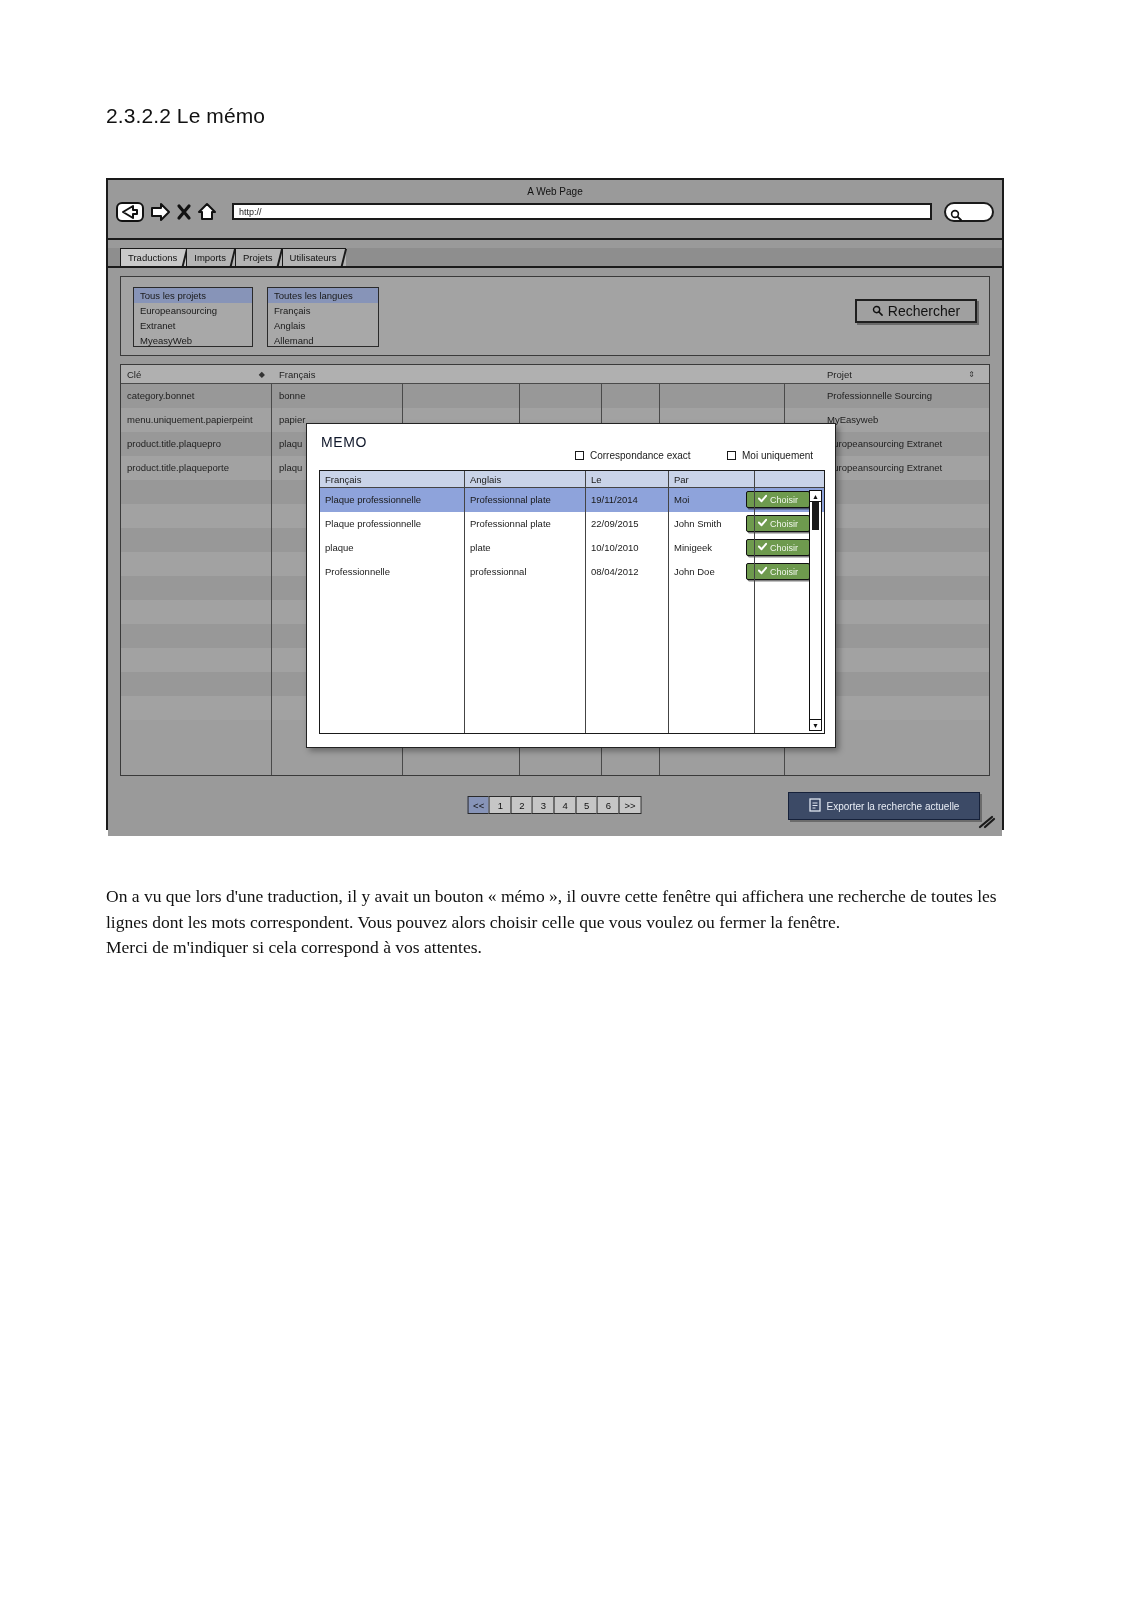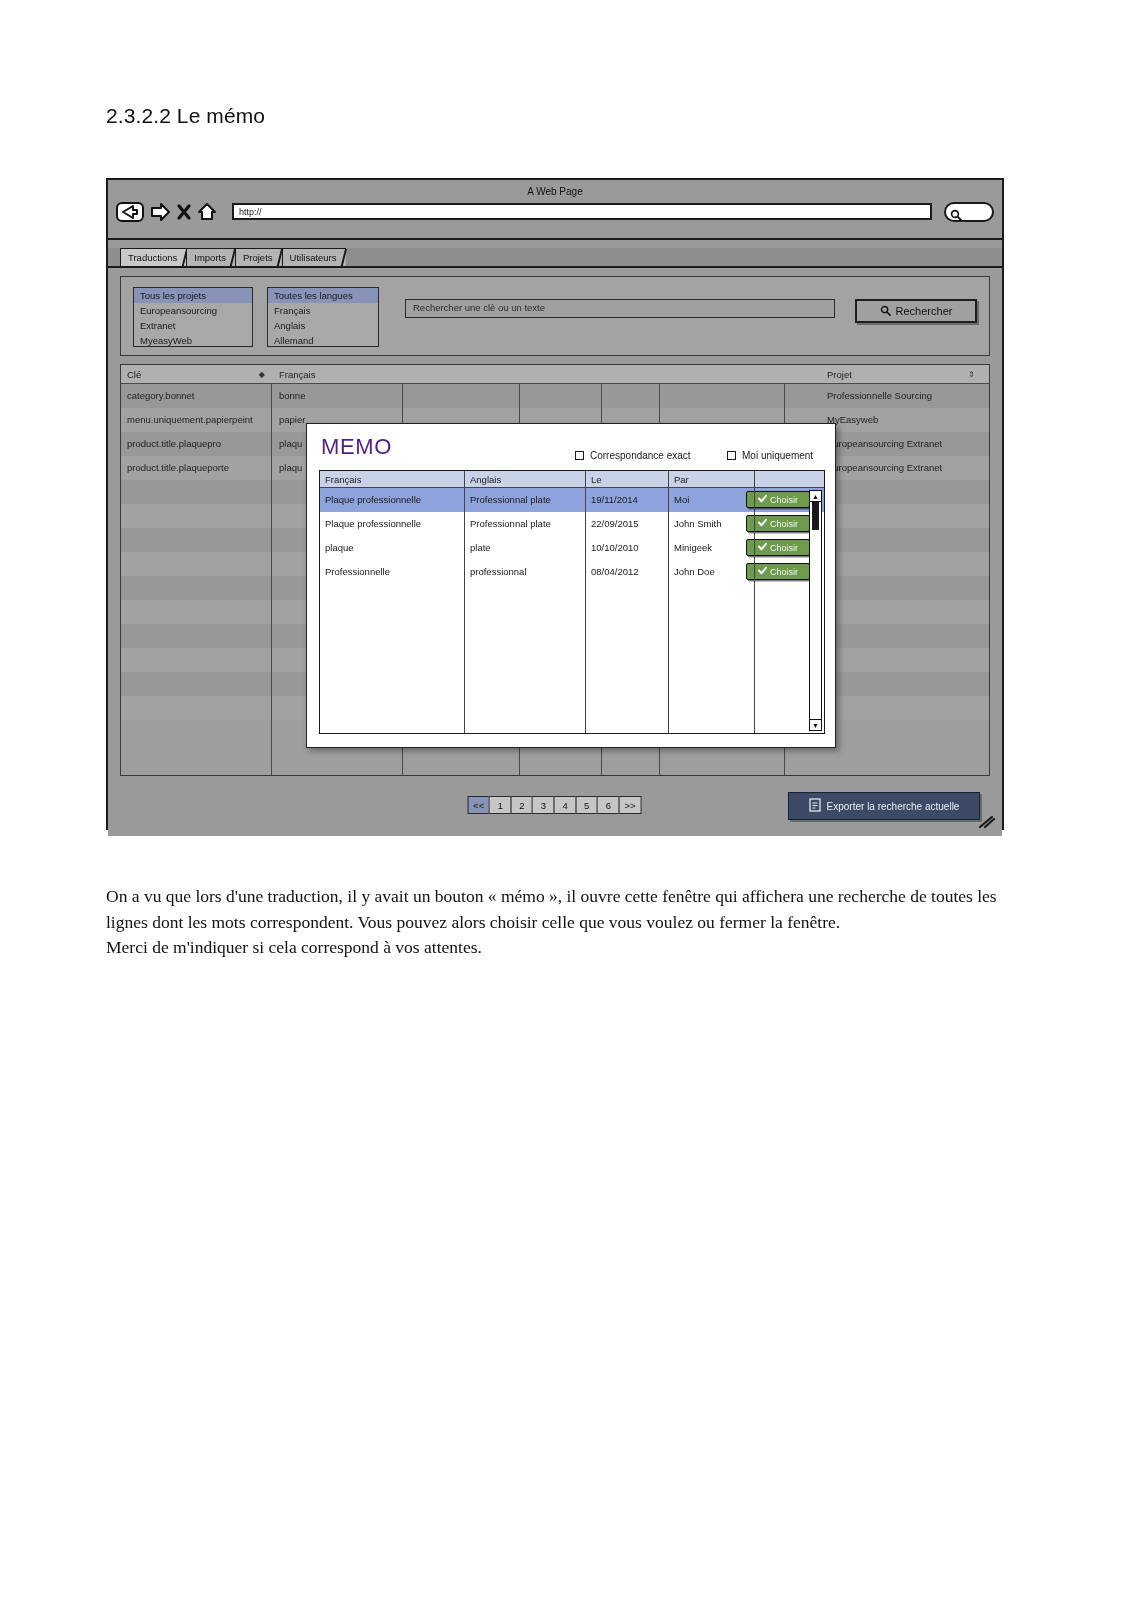--- a/index.html
+++ b/index.html
@@ -120,21 +120,21 @@
     background:#a0a0a0;border:1.6px solid #2a2a2a;
     box-sizing:border-box;
     font-size:9.5px;color:#2a2a2a;
     line-height:16px;padding-left:7px;
   }
   #search-button{
     position:absolute;right:12px;top:22px;
     width:122px;height:24px;
     background:#a0a0a0;border:2px solid #1f1f1f;
     box-sizing:border-box;
-    font-size:11px;color:#111;
+    font-size:14px;color:#111;
     display:flex;align-items:center;justify-content:center;gap:5px;
     box-shadow:2px 2px 0 rgba(0,0,0,.35);
   }
   
   #results-table{
     position:absolute;left:12px;top:96px;right:12px;bottom:60px;
     background:#9e9e9e;border:1.6px solid #3a3a3a;
     box-sizing:border-box;overflow:hidden;
   }
   #results-head{
@@ -188,21 +188,21 @@
   #memo-dialog{
     position:absolute;left:198px;top:155px;
     width:530px;height:325px;
     background:#ffffff;
     border:1.6px solid #222;
     box-sizing:border-box;
     box-shadow:3px 3px 6px rgba(0,0,0,.35);
   }
   #memo-title{
     position:absolute;left:14px;top:10px;
-    font-size:22px;color:#4c1d95;letter-spacing:0.6px;
+    font-size:14px;color:#0f172a;letter-spacing:0.6px;
     font-family:"Liberation Sans", sans-serif;font-weight:400;
   }
   .memo-check{
     position:absolute;top:26px;
     display:flex;align-items:center;gap:6px;
     font-size:10px;color:#1a1a1a;
   }
   #check-correspondance{left:268px;}
   #check-moi{left:420px;}
   .cbox{
@@ -327,21 +327,20 @@
         <div class="lb-item">MyeasyWeb</div>
       </div>
 
       <div class="listbox" id="listbox-langues">
         <div class="lb-item selected">Toutes les langues</div>
         <div class="lb-item">Français</div>
         <div class="lb-item">Anglais</div>
         <div class="lb-item">Allemand</div>
       </div>
 
-      <div id="search-field">Rechercher une clè ou un texte</div>
 
       <div id="search-button">
         <span>
           <svg width="11" height="11" viewBox="0 0 12 12">
               <circle cx="5" cy="5" r="3.4" fill="none" stroke="#111" stroke-width="1.5"></circle>
               <path d="M7.6 7.6 L11 11" stroke="#111" stroke-width="1.7" stroke-linecap="round"></path>
             </svg>
         </span>
         <span>Rechercher</span>
       </div>

